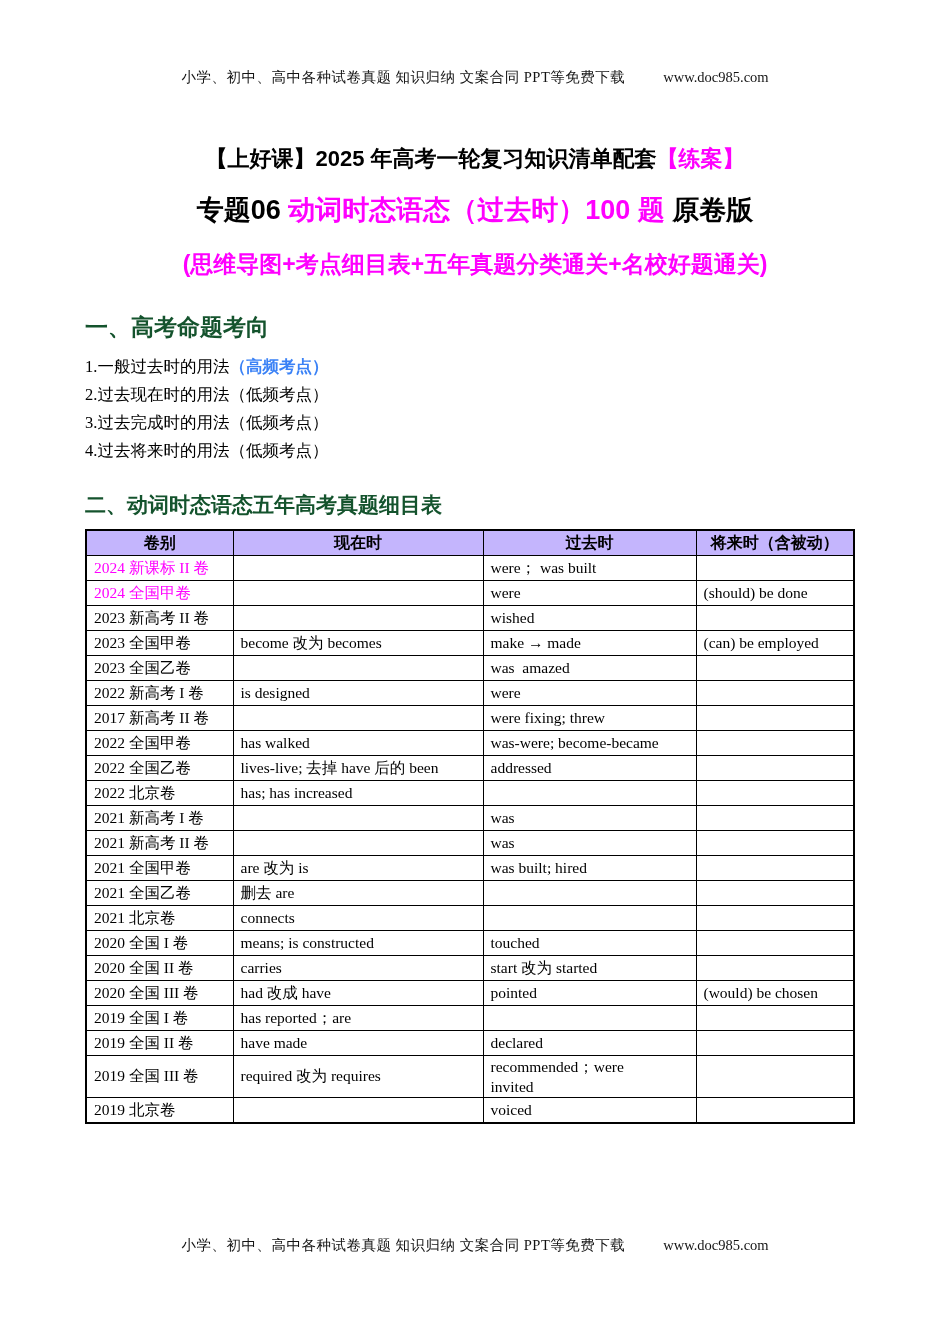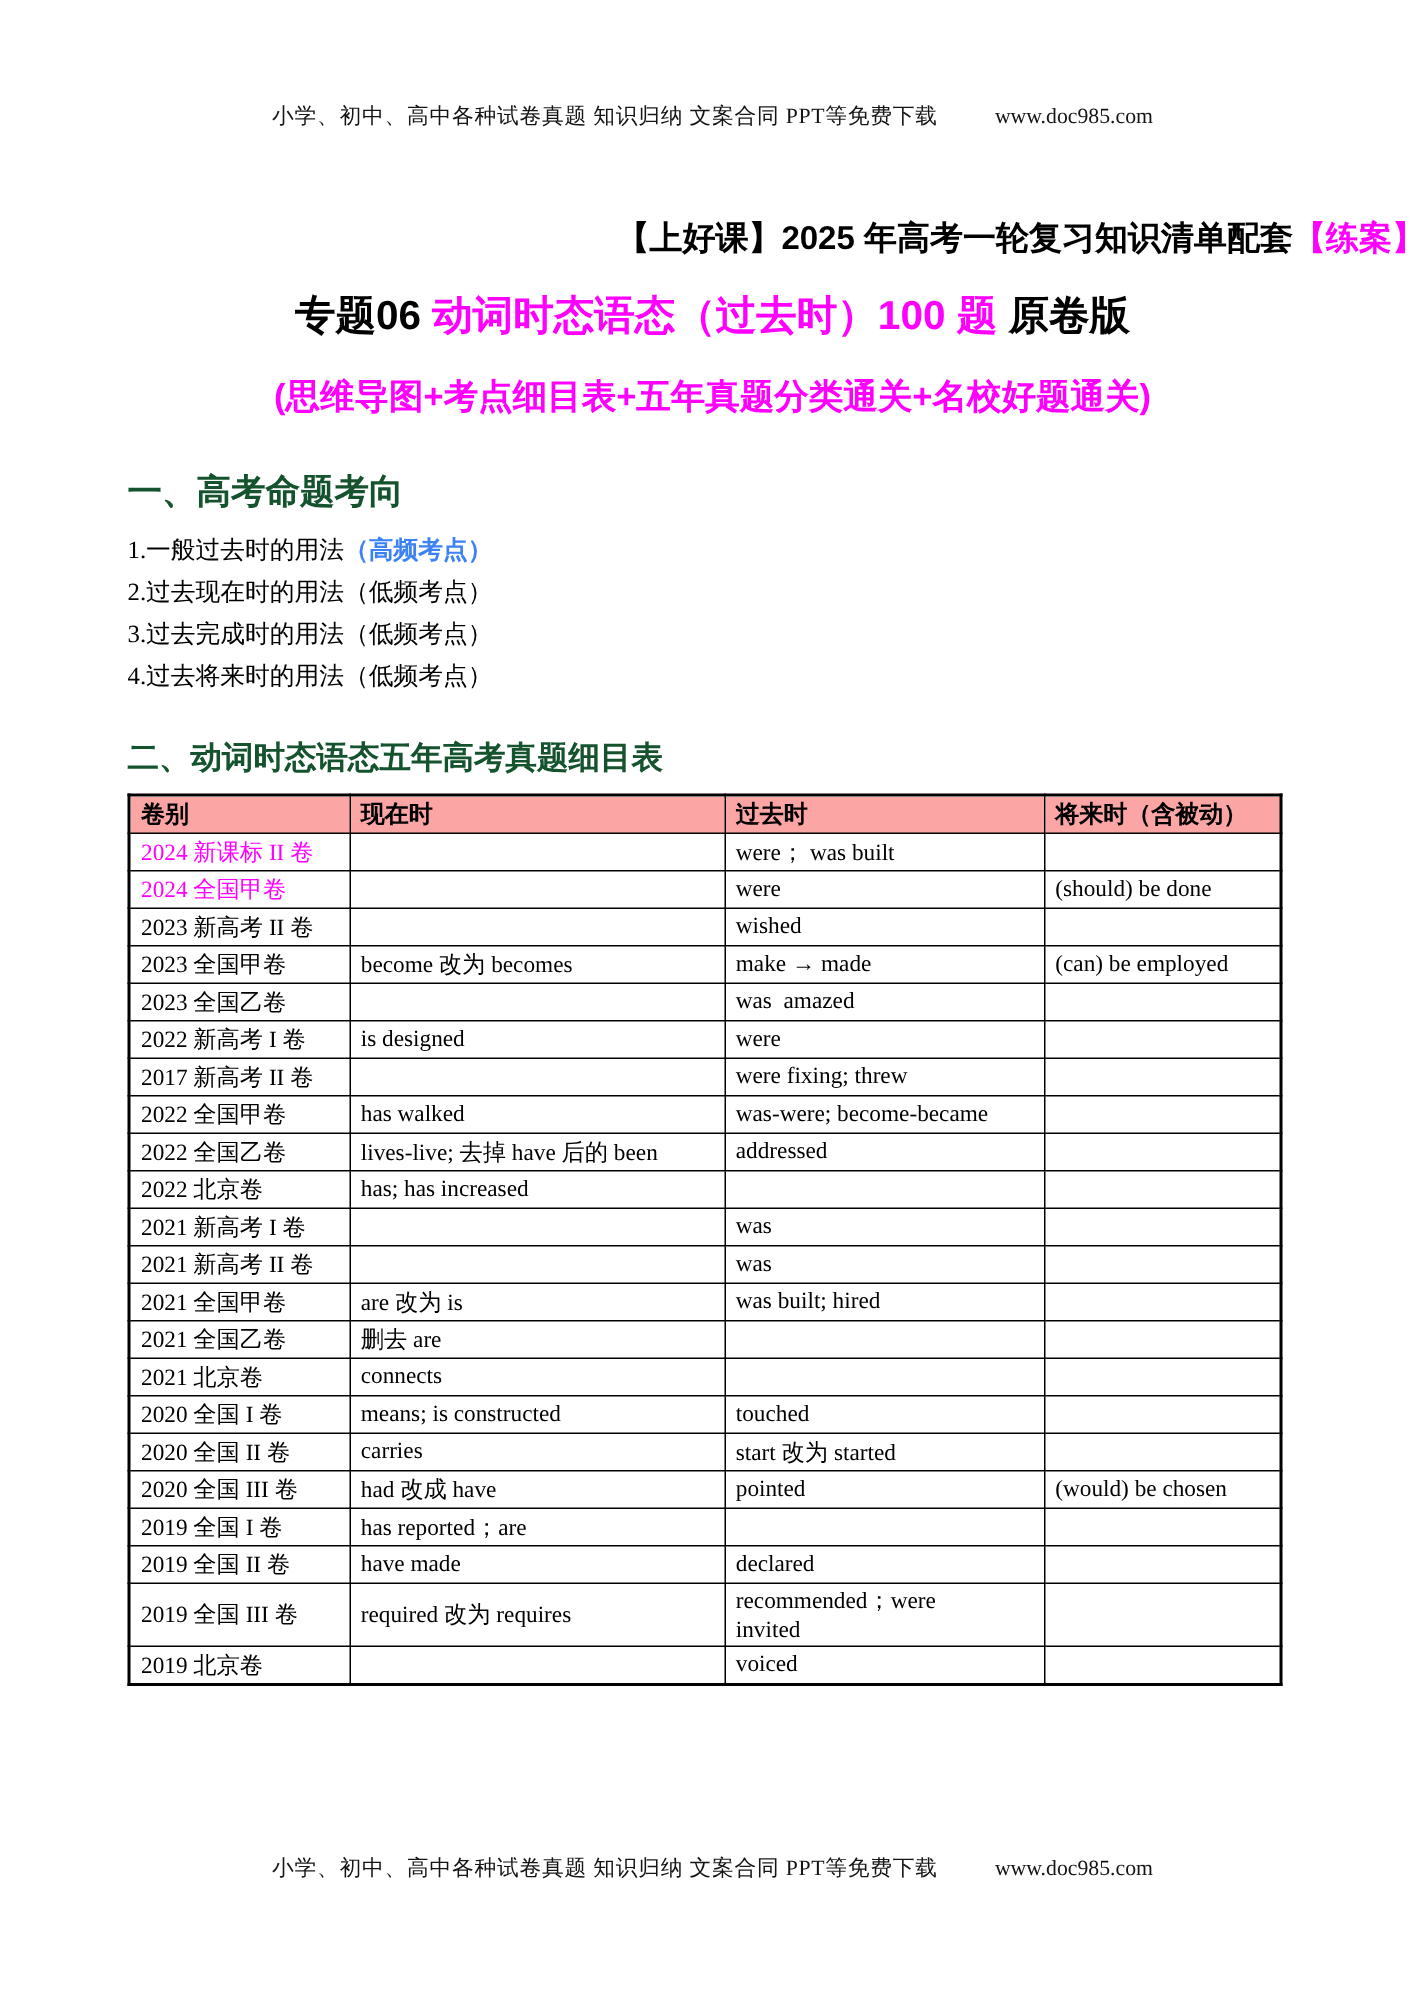--- a/index.html
+++ b/index.html
@@ -21,21 +21,21 @@
     color: #141414;
     letter-spacing: 0.5px;
   }
   .doc-header { top: 68px; }
   .doc-footer { top: 1236px; }
   .site-url { margin-left: 38px; letter-spacing: 0; }
 
   .content { position: absolute; top: 144px; left: 0; width: 950px; }
 
   .title-1 {
-    text-align: right;
+    text-align: center;
     font-family: "Liberation Sans", sans-serif;
     font-weight: bold;
     font-size: 22px;
     line-height: 30px;
   }
   .title-2 {
     text-align: center;
     font-family: "Liberation Sans", sans-serif;
     font-weight: bold;
     font-size: 27px;
@@ -82,23 +82,23 @@
   table.exam-table th, table.exam-table td {
     border: 1px solid #000;
     padding: 1px 7px;
     height: 22px;
     vertical-align: middle;
     white-space: pre-wrap;
     overflow: hidden;
   }
   table.exam-table { border: 2px solid #000; }
   table.exam-table th {
-    background: #fca5a5;
-    font-weight: bold;
-    text-align: left;
+    background: #c4b5fd;
+    font-weight: bold;
+    text-align: center;
     font-size: 16px;
   }
   table.exam-table td { text-align: left; }
   tr.hl td:first-child { color: #ff00ff; }
 </style>
 </head>
 <body>
 
 <div class="doc-header">
   <span>小学、初中、高中各种试卷真题  知识归纳  文案合同  PPT等免费下载</span><span class="site-url">www.doc985.com</span>

